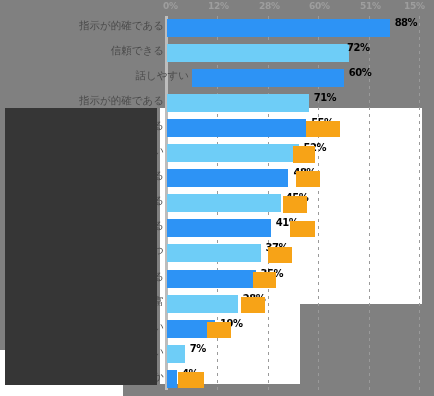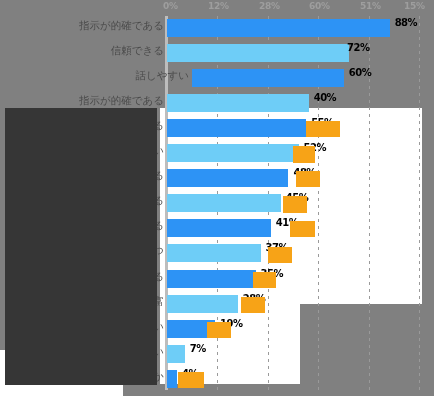--- a/index.html
+++ b/index.html
@@ -85,21 +85,21 @@
         <div class="val-label" style="left: 347px;">72%</div>
       </div>
       <div class="row" style="top: 50.1px; margin-left: 25px;">
         <div class="cat-label">話しやすい</div>
         <div class="bar even" style="width: 151.8px;"></div>
         <div class="val-label" style="left: 323.8px;">60%</div>
       </div>
       <div class="row" style="top: 75.15px;">
         <div class="cat-label">指示が的確である</div>
         <div class="bar odd" style="width: 141.68px;"></div>
-        <div class="val-label" style="left: 313.68px;">40%</div>
+        <div class="val-label" style="left: 313.68px;">71%</div>
       </div>
       <div class="row" style="top: 100.2px;">
         <div class="cat-label">責任感がある</div>
         <div class="bar even" style="width: 139.15px;"></div>
         <div class="val-label" style="left: 311.15px;">55%</div>
       </div>
       <div class="row" style="top: 125.25px;">
         <div class="cat-label">面倒見がいい</div>
         <div class="bar odd" style="width: 131.56px;"></div>
         <div class="val-label" style="left: 303.56px;">52%</div>

